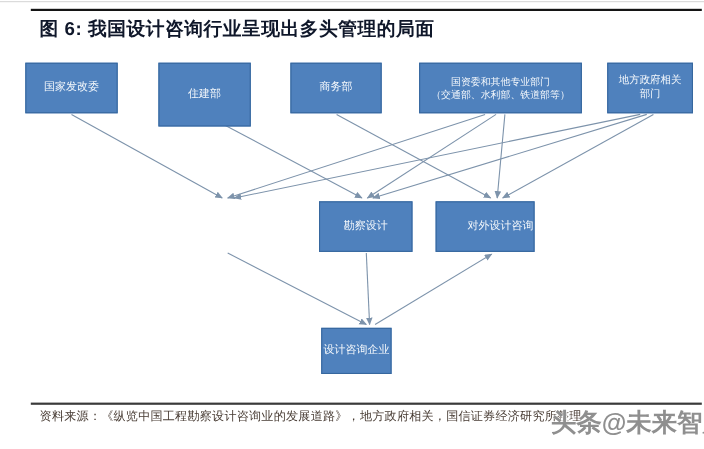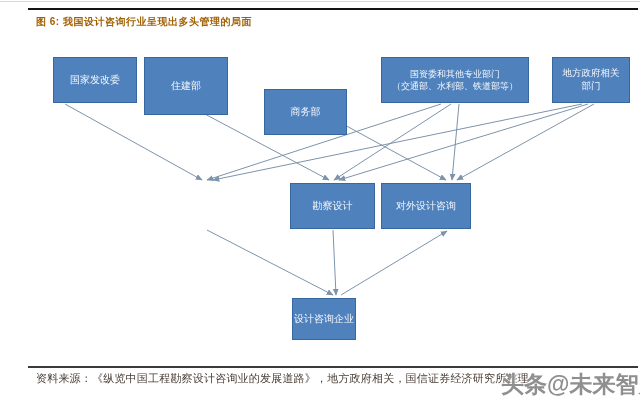--- a/index.html
+++ b/index.html
@@ -4,37 +4,37 @@
 <style>
   html,body{margin:0;padding:0;background:#ffffff;}
   #stage{
     position:relative;width:640px;height:408px;background:#ffffff;
     font-family:"Liberation Sans","DejaVu Sans",sans-serif;overflow:hidden;
   }
   .topmost-rule{position:absolute;left:0;top:1px;width:640px;height:1px;background:#d8d8d8;}
   .title-rule{position:absolute;left:28px;top:8px;width:610px;height:2px;background:#141414;}
   .fig-title{
     position:absolute;left:36px;top:15px;width:580px;
-    font-size:10px;font-weight:bold;color:#a16207;letter-spacing:0.5px;
+    font-size:17px;font-weight:bold;color:#0f172a;letter-spacing:0.5px;
   }
   .node{
     position:absolute;background:#4f81bd;border:1px solid #36679e;
     color:#f4f8fc;display:flex;flex-direction:column;justify-content:center;
     align-items:center;text-align:center;box-sizing:border-box;
     line-height:1.35;
   }
   .node span{display:block;width:100%;}
-  .n-top1{left:23px;top:57px;width:84px;height:46px;font-size:10px;margin-left:30px;}
+  .n-top1{left:23px;top:57px;width:84px;height:46px;font-size:10px;}
   .n-top2{left:144px;top:57px;width:84px;height:58px;font-size:10px;}
-  .n-top3{left:264px;top:57px;width:83px;height:46px;font-size:10px;margin-top:32px;}
+  .n-top3{left:264px;top:57px;width:83px;height:46px;font-size:10px;}
   .n-top4{left:381px;top:57px;width:148px;height:46px;font-size:9px;font-family:Liberation Serif, serif;}
   .n-top5{left:552px;top:57px;width:78px;height:46px;font-size:9.5px;}
   .n-mid1{left:160px;top:183px;width:90px;height:46px;font-size:10px;}
   .n-mid2{left:290px;top:183px;width:85px;height:46px;font-size:10px;justify-content:center;}
-  .n-mid3{left:381px;top:183px;width:90px;height:46px;font-size:10px;}
+  .n-mid3{left:396px;top:183px;width:90px;height:46px;font-size:10px;text-align:right;}
   .n-bot1{left:292px;top:298px;width:64px;height:42px;font-size:10px;}
   #edges{position:absolute;left:0;top:0;pointer-events:none;}
   .foot-rule{position:absolute;left:28px;top:366px;width:610px;height:1.5px;background:#3a3a3a;}
   .source-line{
     position:absolute;left:36px;top:371px;width:560px;
     font-size:11px;color:#473b33;letter-spacing:0.2px;white-space:nowrap;
   }
   .watermark{
     position:absolute;left:501px;top:369px;
     font-size:23px;font-weight:bold;color:#8f8f8f;white-space:nowrap;

